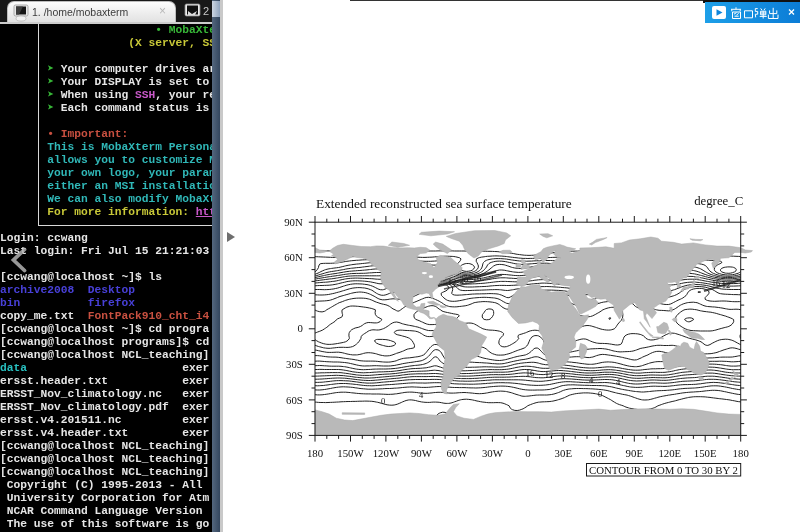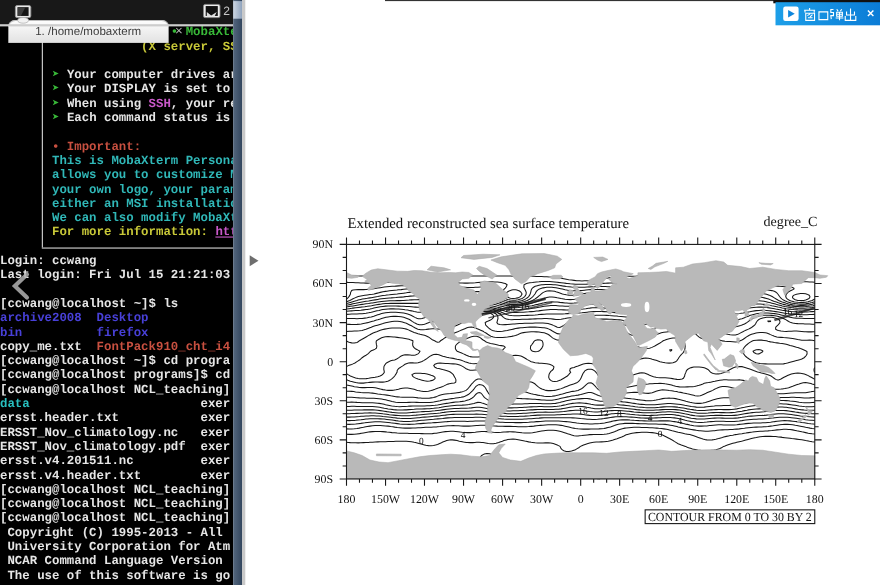--- a/index.html
+++ b/index.html
@@ -1,17 +1,17 @@
 <!DOCTYPE html>
 <html><head><meta charset="utf-8"><style>
 *{margin:0;padding:0;box-sizing:border-box}
 body{width:800px;height:532px;background:#fff;overflow:hidden;position:relative;font-family:"Liberation Sans",sans-serif}
 #term{position:absolute;left:0;top:0;width:212px;height:532px;background:#000;overflow:hidden}
 #tabs{position:absolute;left:0;top:0;width:212px;height:23px;background:#181818}
-#tab1{position:absolute;left:7px;top:18px;width:147px;height:21px;background:linear-gradient(#fdfdfd,#ececec 60%,#e2e2e2);border-radius:7px 7px 0 0;border:1px solid #bdbdbd;border-bottom:none}
+#tab1{position:absolute;left:7px;top:1px;width:169px;height:21px;background:linear-gradient(#fdfdfd,#ececec 60%,#e2e2e2);border-radius:7px 7px 0 0;border:1px solid #bdbdbd;border-bottom:none}
 #tab1 .lbl{position:absolute;left:24px;top:4px;font-size:10.5px;color:#3c3c3c}
 #tab1 .x{position:absolute;left:151px;top:2px;font-size:12px;color:#b8b8b8}
 #tabline{position:absolute;left:0;top:22px;width:212px;height:1.5px;background:#cdcdcd}
 .t2lbl{position:absolute;left:203px;top:5px;font-size:11px;color:#c8c8c8}
 #txt{position:absolute;left:0;top:24px;font:bold 11.25px/13px "Liberation Mono",monospace;color:#e6e6e6;white-space:pre}
 #txt i{font-style:normal}
 .g{color:#38b838}.y{color:#c8c838}.m{color:#c858c8}.c{color:#30b8b8}.r{color:#c85040}.b{color:#4840d8}.cy{color:#28c0c0}
 #sbar{position:absolute;left:212px;top:0;width:8px;height:532px;background:linear-gradient(90deg,#54677e,#33465e)}
 #sthumb{position:absolute;left:212px;top:1px;width:8px;height:16px;background:linear-gradient(90deg,#cdd6e2,#8fa3bd)}
 #sedge{position:absolute;left:220px;top:0;width:3px;height:532px;background:#c9c9c9}

